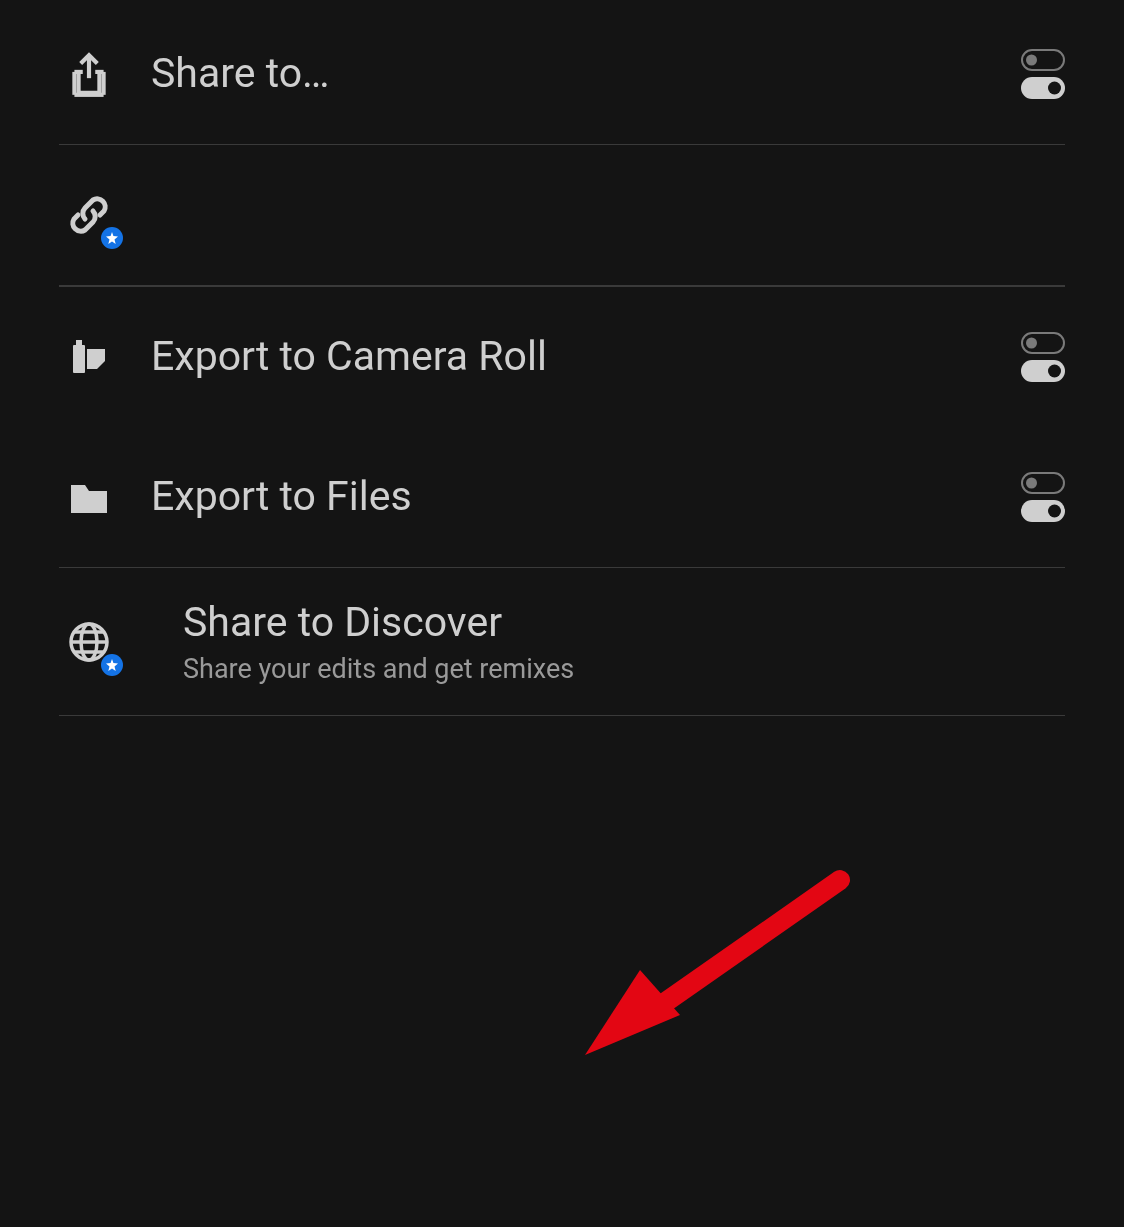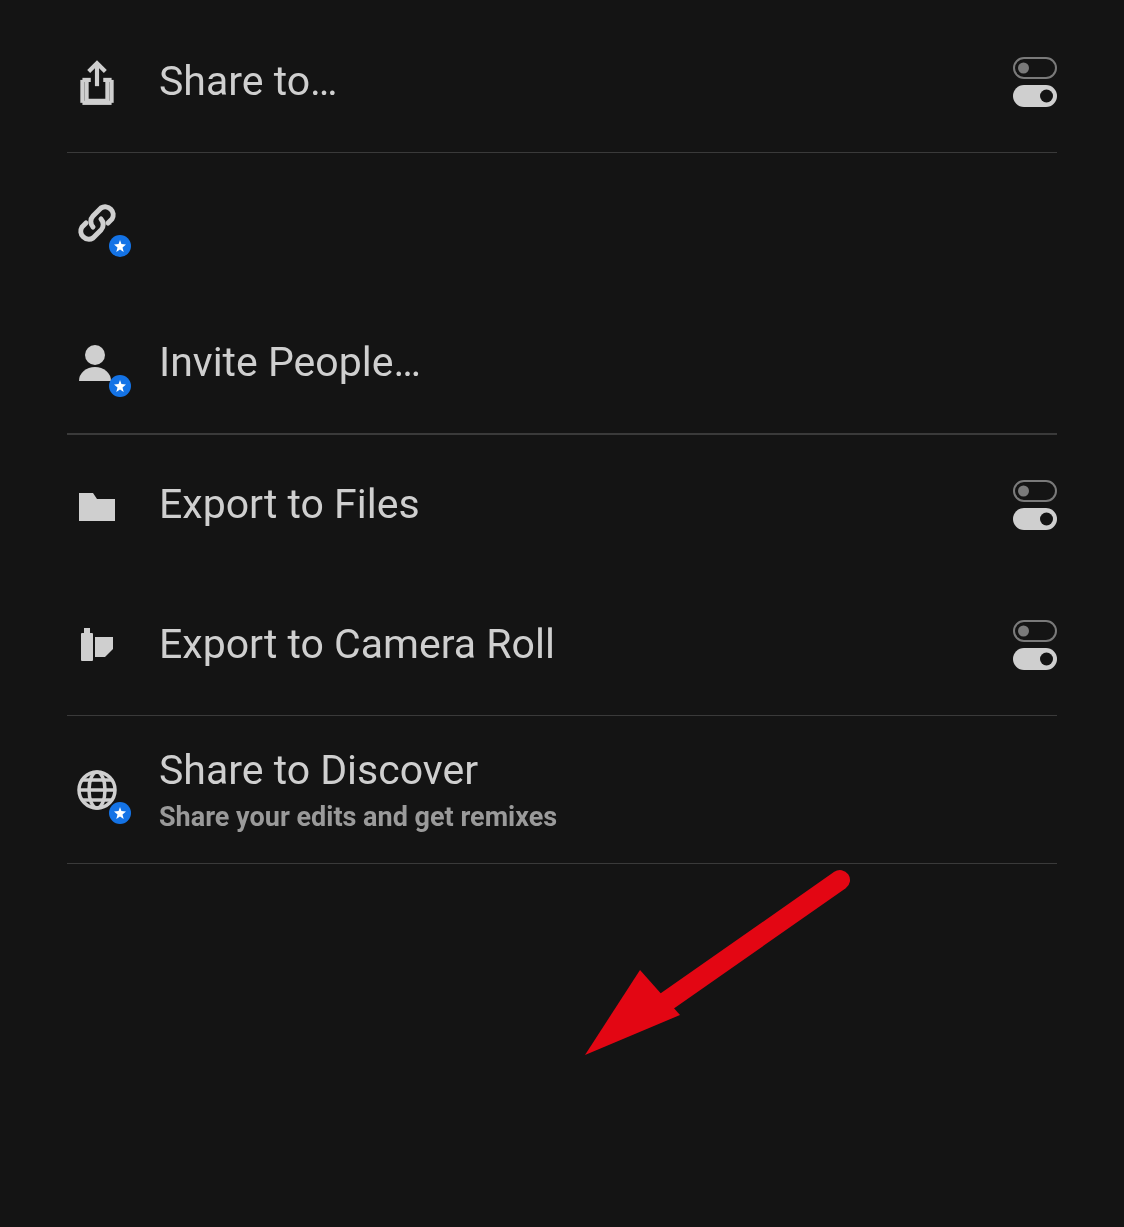--- a/index.html
+++ b/index.html
@@ -5,32 +5,33 @@
   * { box-sizing: border-box; margin: 0; padding: 0; }
   body {
     background: #141414;
     font-family: -apple-system, BlinkMacSystemFont, "Segoe UI", Roboto, Helvetica, Arial, sans-serif;
     width: 1124px;
     height: 1227px;
     overflow: hidden;
   }
   .menu {
     width: 100%;
-    padding: 12px;
+    padding: 4px;
   }
   .menu-item {
     display: flex;
     align-items: center;
     padding: 40px 55px;
     position: relative;
     cursor: pointer;
   }
   .menu-item.with-sub {
     padding-top: 30px;
     padding-bottom: 30px;
+    gap: 32px;
   }
   .icon-slot {
     width: 60px;
     height: 60px;
     display: flex;
     align-items: center;
     justify-content: center;
     flex-shrink: 0;
     margin-right: 32px;
     position: relative;
@@ -43,21 +44,21 @@
   }
   .label {
     color: #cfcfcf;
     font-size: 41px;
     font-weight: 400;
     line-height: 1.2;
   }
   .sublabel {
     color: #9a9a9a;
     font-size: 27px;
-    font-weight: 700;
+    font-weight: 400;
     margin-top: 6px;
   }
   .toggle-stack {
     display: flex;
     flex-direction: column;
     gap: 6px;
     margin-left: 20px;
   }
   .toggle {
     width: 44px;
@@ -156,67 +157,51 @@
         <path d="M28 20 a8 8 0 0 1 0 11 l-8 8 a8 8 0 0 1 -11 -11 l4-4"></path>
       </svg>
       <div class="badge">
         <svg viewBox="0 0 12 12" fill="#fff">
             <path d="M6 0 L7.4 4.1 L12 4.6 L8.5 7.5 L9.7 12 L6 9.5 L2.3 12 L3.5 7.5 L0 4.6 L4.6 4.1 Z"></path>
           </svg>
       </div>
     </div>
   </div>
 
-  <div class="menu-item">
-    <div class="icon-slot">
-      <svg viewBox="0 0 48 48" width="48" height="48" fill="#cfcfcf">
-        <circle cx="22" cy="16" r="10"></circle>
-        <path d="M6 42 a16 14 0 0 1 32 0 Z"></path>
-      </svg>
-      <div class="badge">
-        <svg viewBox="0 0 12 12" fill="#fff">
-            <path d="M6 0 L7.4 4.1 L12 4.6 L8.5 7.5 L9.7 12 L6 9.5 L2.3 12 L3.5 7.5 L0 4.6 L4.6 4.1 Z"></path>
-          </svg>
-      </div>
-    </div>
-    <div class="text-block">
-      <span class="label">Invite People…</span>
-    </div>
-  </div>
-
-  <div class="divider"></div>
-
-
-  <div class="divider"></div>
-
-  <div class="menu-item">
-    <div class="icon-slot">
-      <svg viewBox="0 0 48 48" width="48" height="48" fill="#cfcfcf">
-        <path d="M6 12 L20 12 L24 18 L42 18 L42 40 L6 40 Z"></path>
-      </svg>
-    </div>
-    <div class="text-block">
-      <span class="label">Export to Files</span>
-    </div>
-    <div class="toggle-stack">
-      <div class="toggle off"></div>
-      <div class="toggle on"></div>
-    </div>
-  </div>
+
+  <div class="divider"></div>
+
+
+  <div class="divider"></div>
 
   <div class="menu-item">
     <div class="icon-slot">
       <svg viewBox="0 0 48 48" width="48" height="48" fill="#cfcfcf">
         <rect x="8" y="12" width="12" height="28" rx="1"></rect>
         <rect x="11" y="7" width="6" height="5"></rect>
         <path d="M22 16 L40 16 L40 28 L32 36 L22 36 Z"></path>
       </svg>
     </div>
     <div class="text-block">
       <span class="label">Export to Camera Roll</span>
+    </div>
+    <div class="toggle-stack">
+      <div class="toggle off"></div>
+      <div class="toggle on"></div>
+    </div>
+  </div>
+
+  <div class="menu-item">
+    <div class="icon-slot">
+      <svg viewBox="0 0 48 48" width="48" height="48" fill="#cfcfcf">
+        <path d="M6 12 L20 12 L24 18 L42 18 L42 40 L6 40 Z"></path>
+      </svg>
+    </div>
+    <div class="text-block">
+      <span class="label">Export to Files</span>
     </div>
     <div class="toggle-stack">
       <div class="toggle off"></div>
       <div class="toggle on"></div>
     </div>
   </div>
 
   <div class="divider"></div>
 
   <div class="menu-item with-sub">

